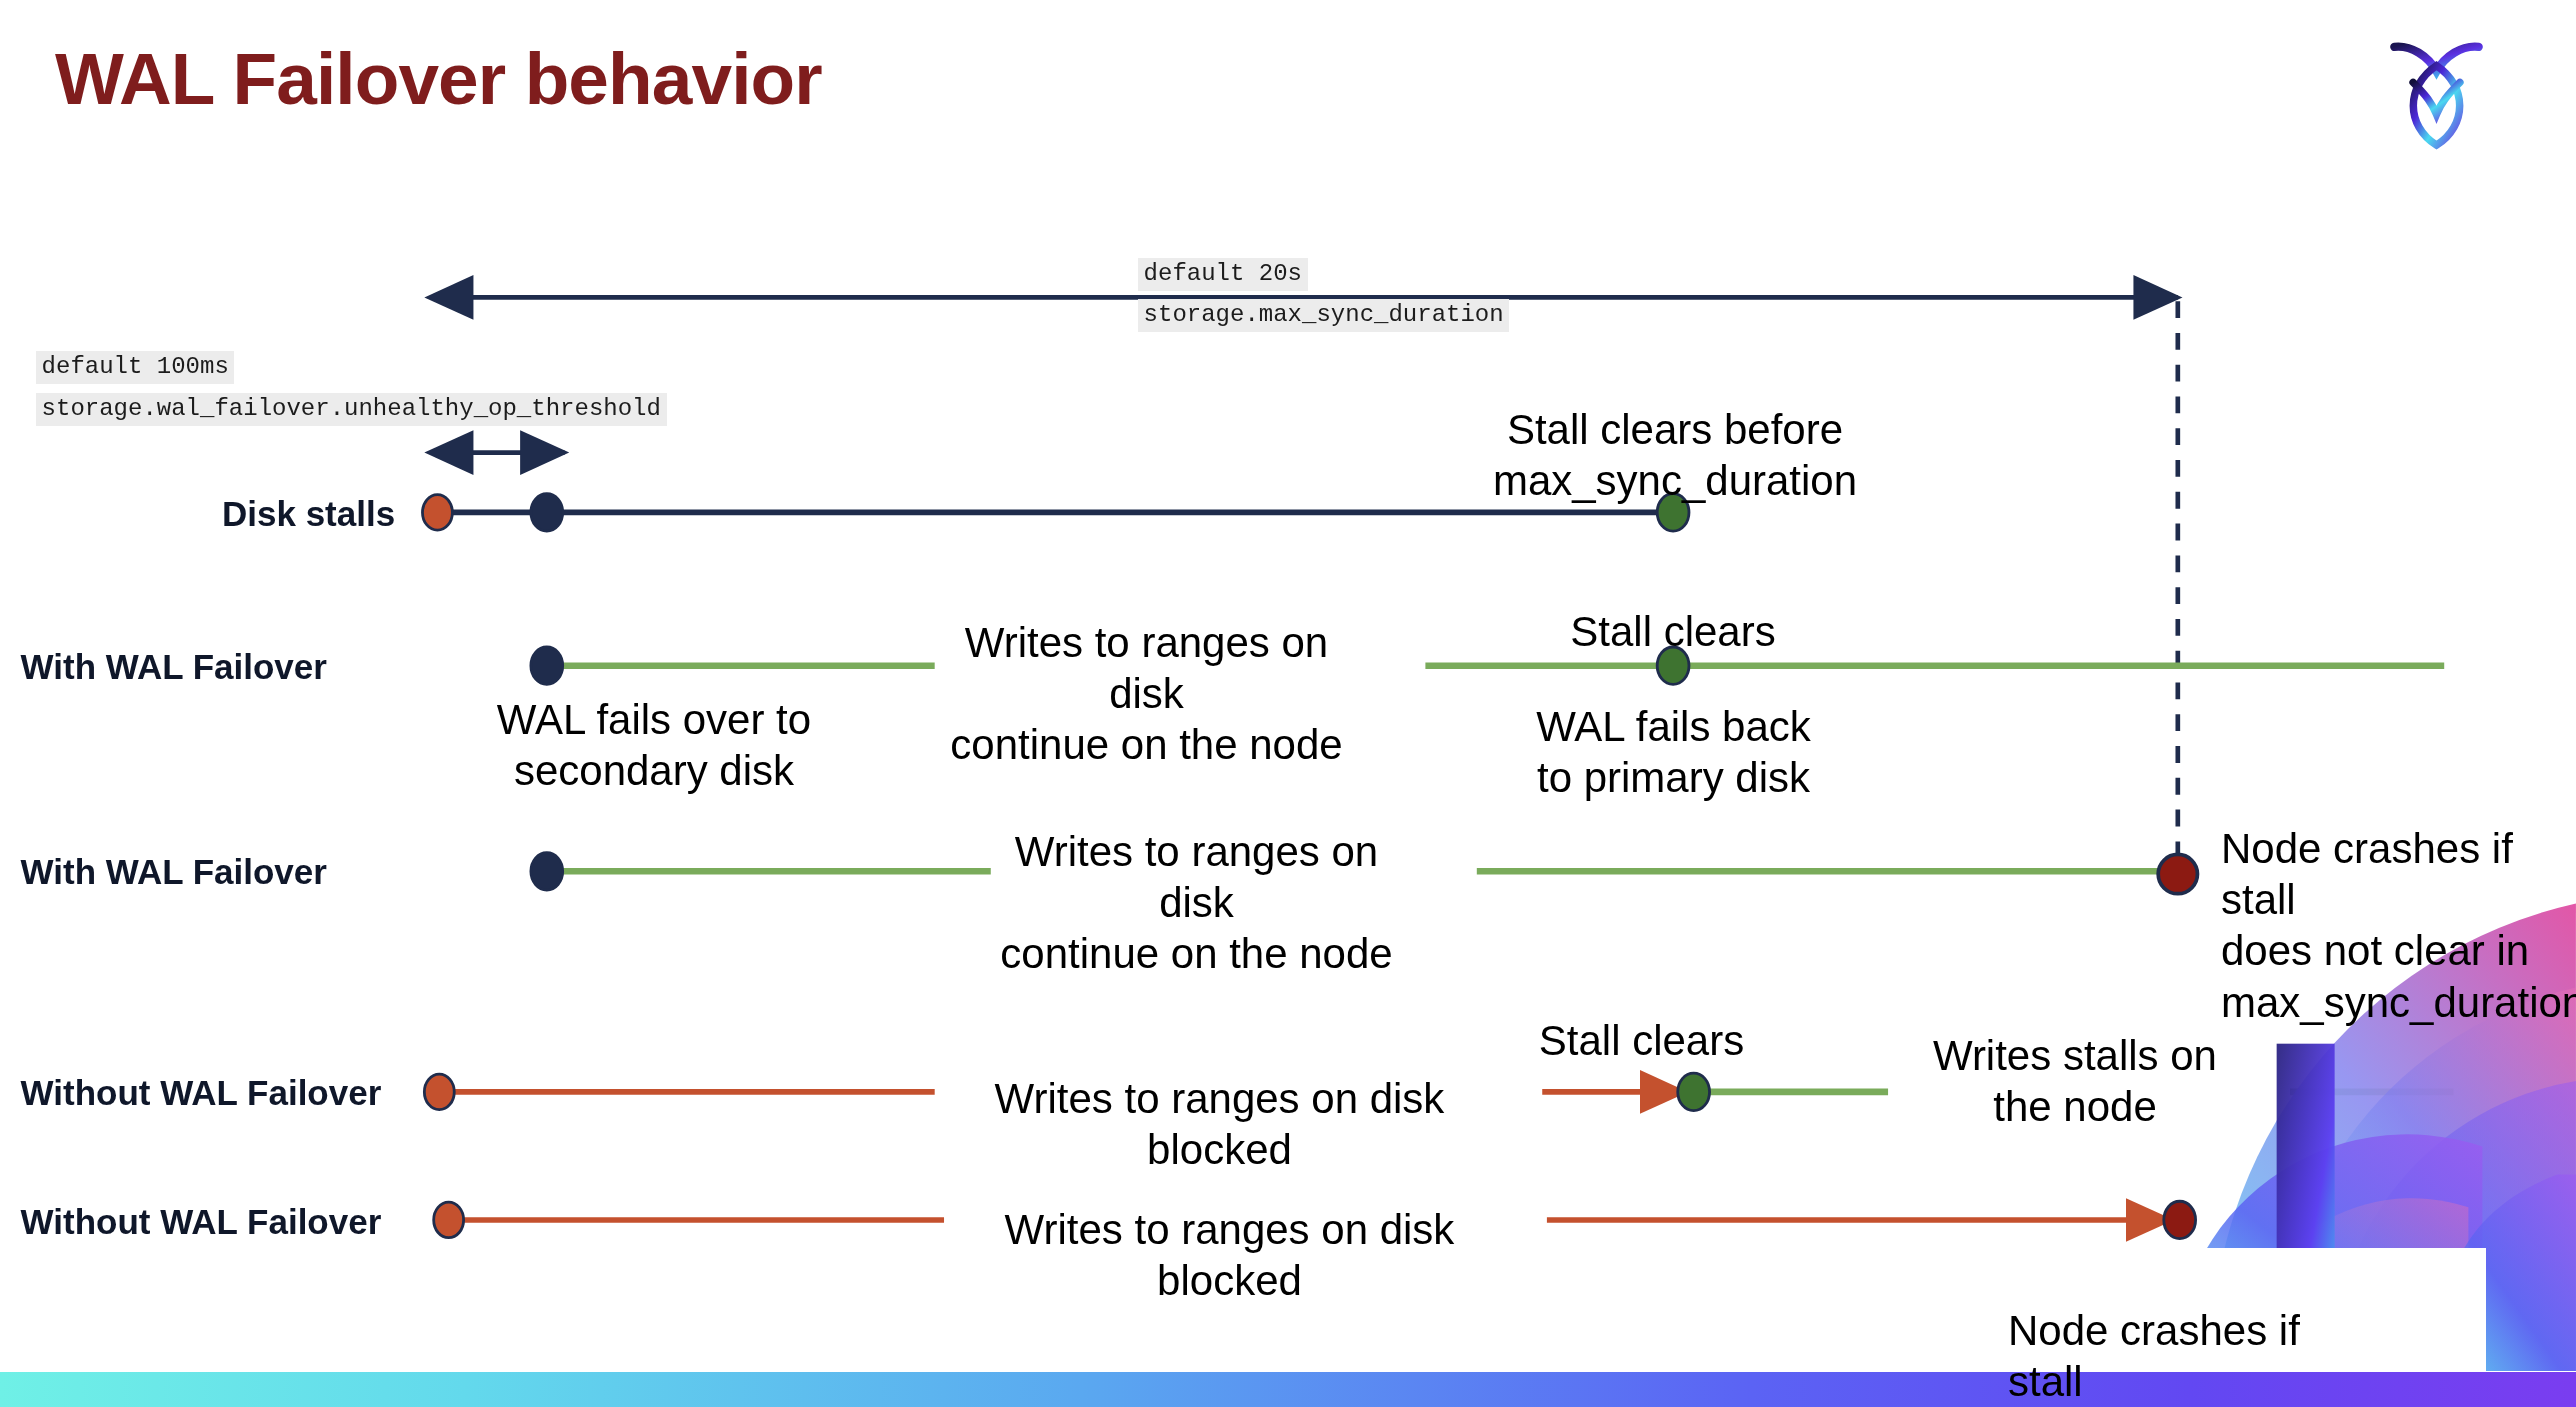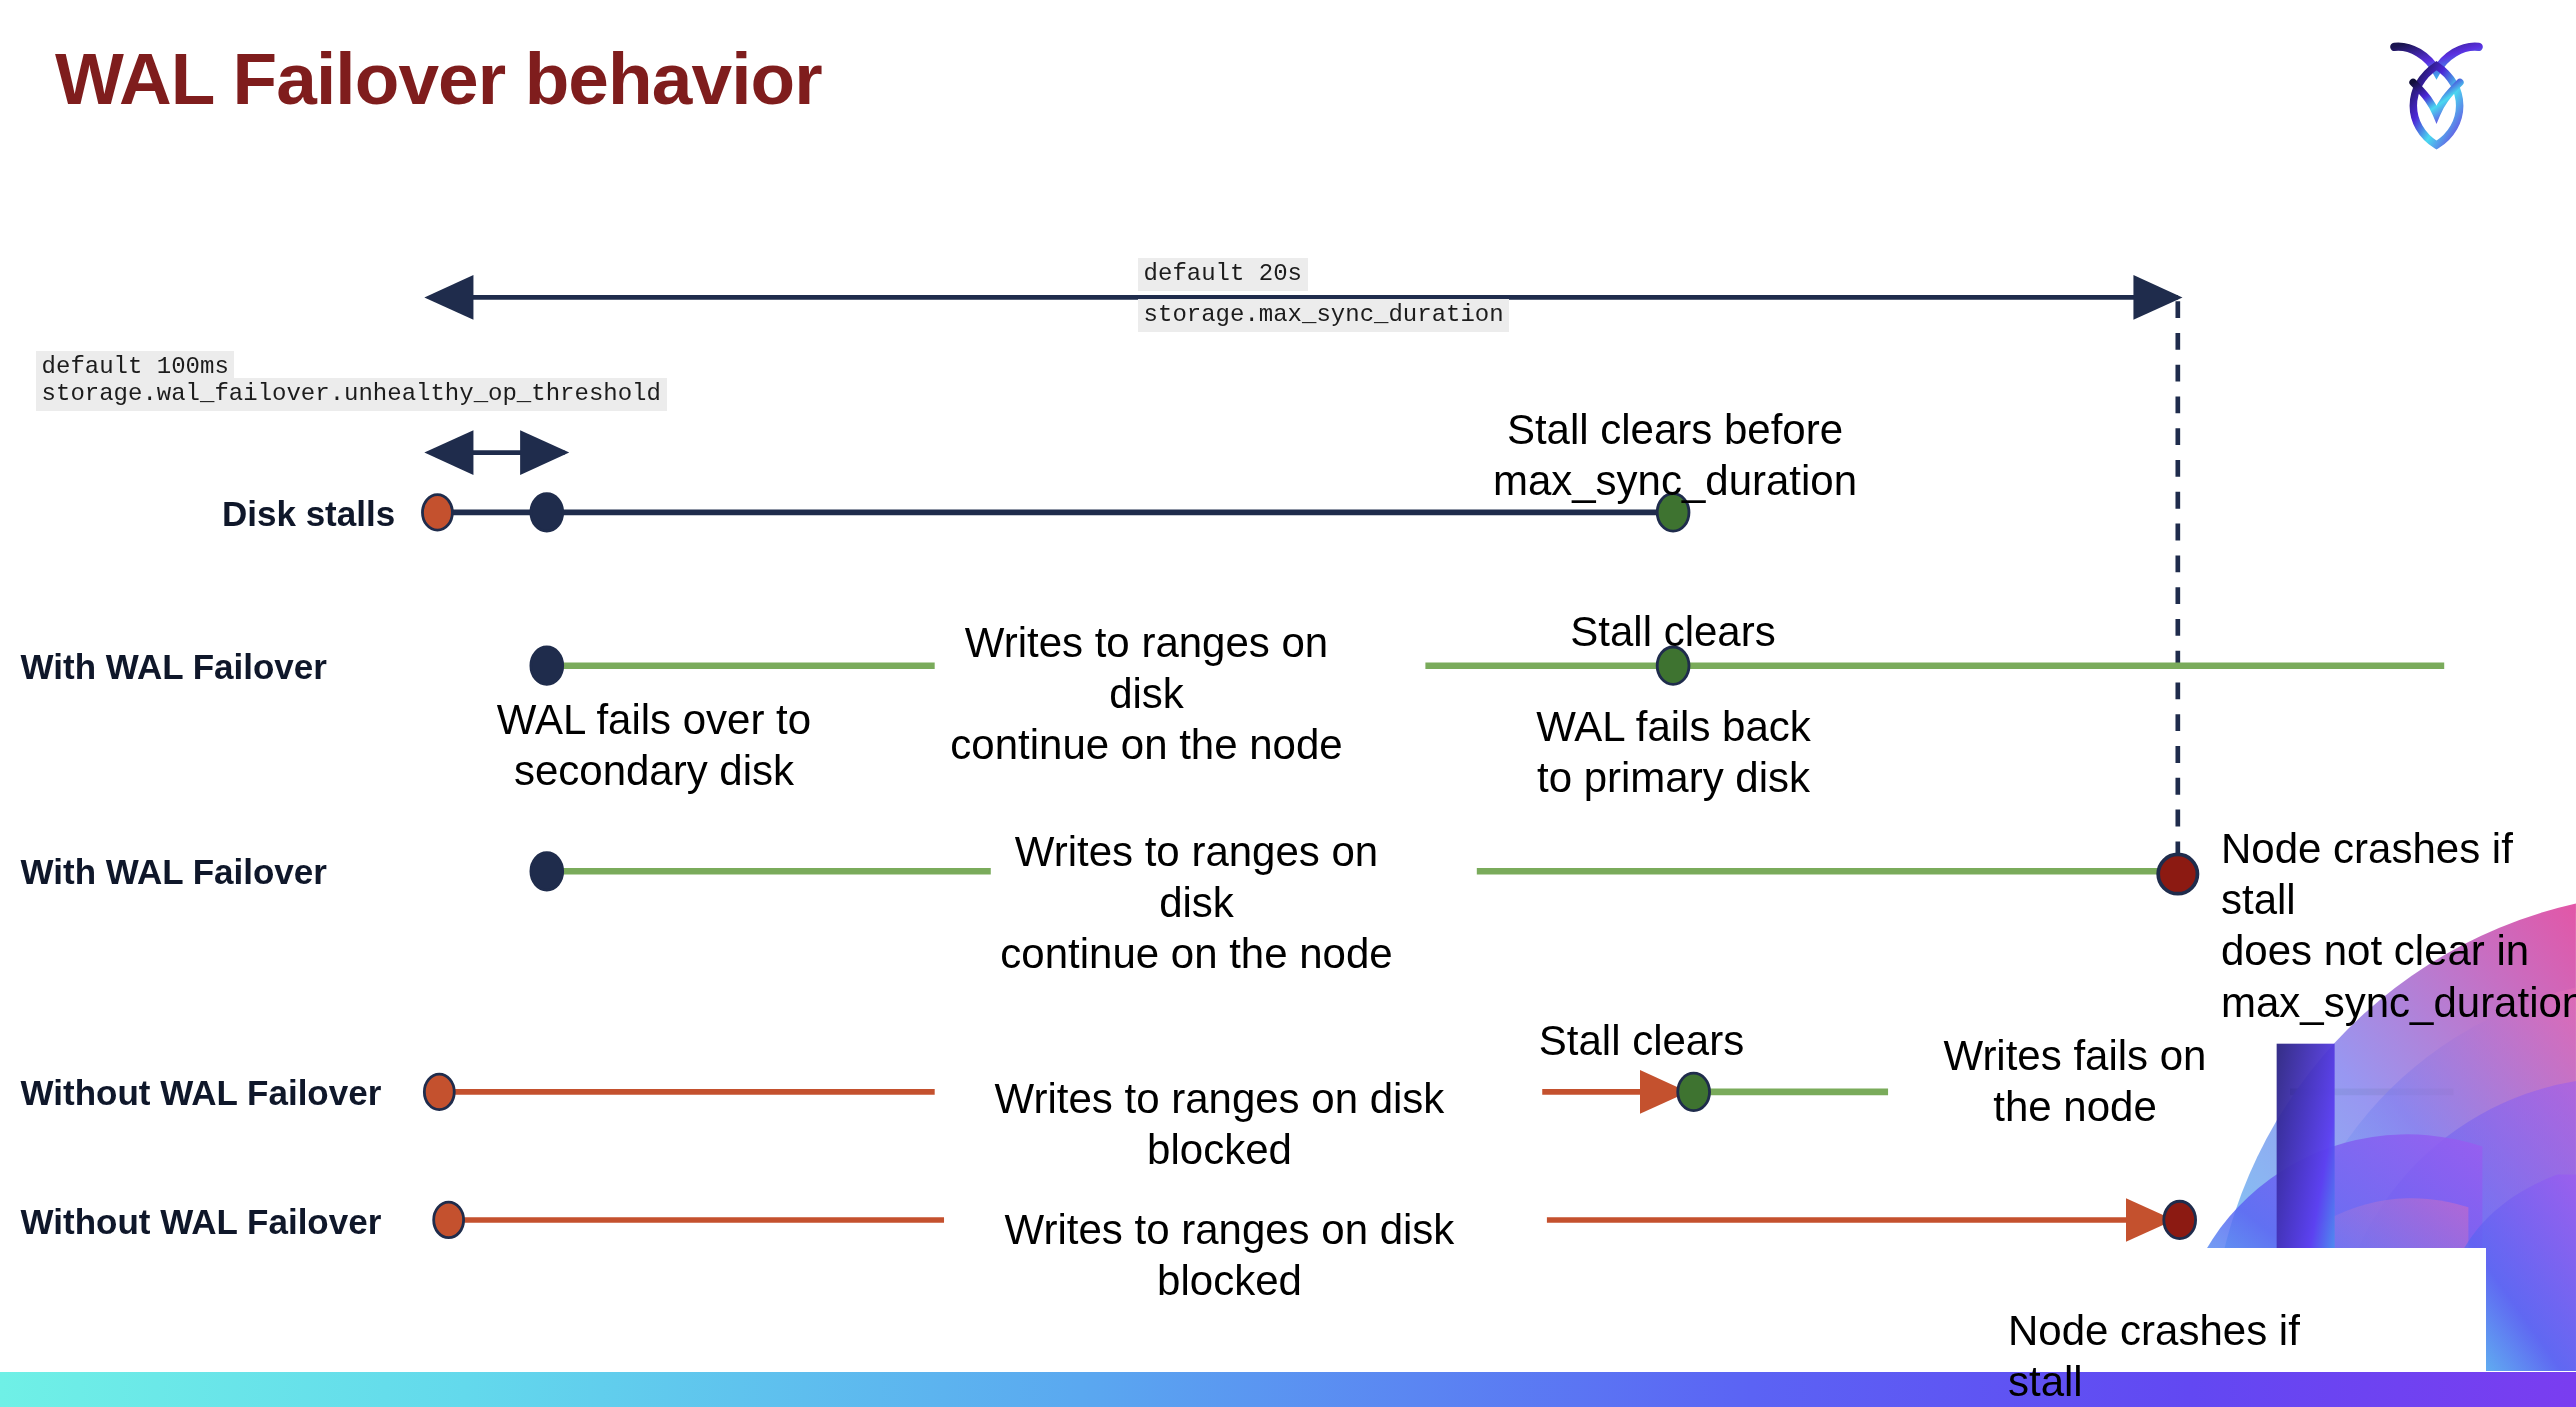--- a/index.html
+++ b/index.html
@@ -181,21 +181,21 @@
   </div>
 
   <div id="caption-backdrop"></div>
 
   <div id="bottom-bar"></div>
 
   <div class="code-line" style="left:1138px;top:258px;">default 20s</div>
   <div class="code-line" style="left:1138px;top:299px;">storage.max_sync_duration</div>
 
   <div class="code-line" style="left:36px;top:351px;text-align:center;">default 100ms</div>
-  <div class="code-line" style="left:36px;top:378px;">storage.wal_failover.unhealthy_op_threshold</div>
+  <div class="code-line" style="left:36px;top:393px;">storage.wal_failover.unhealthy_op_threshold</div>
 
   <div class="rowlabel" style="left:222px;top:494px;">Disk stalls</div>
   <div class="rowlabel" style="left:20.6px;top:647px;">With WAL Failover</div>
   <div class="rowlabel" style="left:20.6px;top:852px;">With WAL Failover</div>
   <div class="rowlabel" style="left:20.6px;top:1073px;">Without WAL Failover</div>
   <div class="rowlabel" style="left:20.6px;top:1202px;">Without WAL Failover</div>
 
   <div class="lbl center" style="left:1488px;top:404px;width:374px;">Stall clears before
 max_sync_duration</div>
 
@@ -214,21 +214,21 @@
 continue on the node</div>
 
   <div class="lbl left" style="left:2221px;top:787px;width:355px;">Node crashes if stall
 does not clear in
 max_sync_duration</div>
 
   <div class="lbl center" style="left:925px;top:1073px;width:589px;">Writes to ranges on disk  blocked</div>
 
   <div class="lbl center" style="left:1492px;top:1015px;width:299px;">Stall clears</div>
 
-  <div class="lbl center" style="left:1907px;top:1030px;width:336px;">Writes fails on
+  <div class="lbl center" style="left:1907px;top:1030px;width:336px;">Writes stalls on
 the node</div>
 
   <div class="lbl center" style="left:935px;top:1204px;width:589px;">Writes to ranges on disk  blocked</div>
 
   <div class="lbl left" style="left:2008px;top:1269px;width:374px;">Node crashes if stall
 does not clear in
 max_sync_duration</div>
 
 </div>
 

